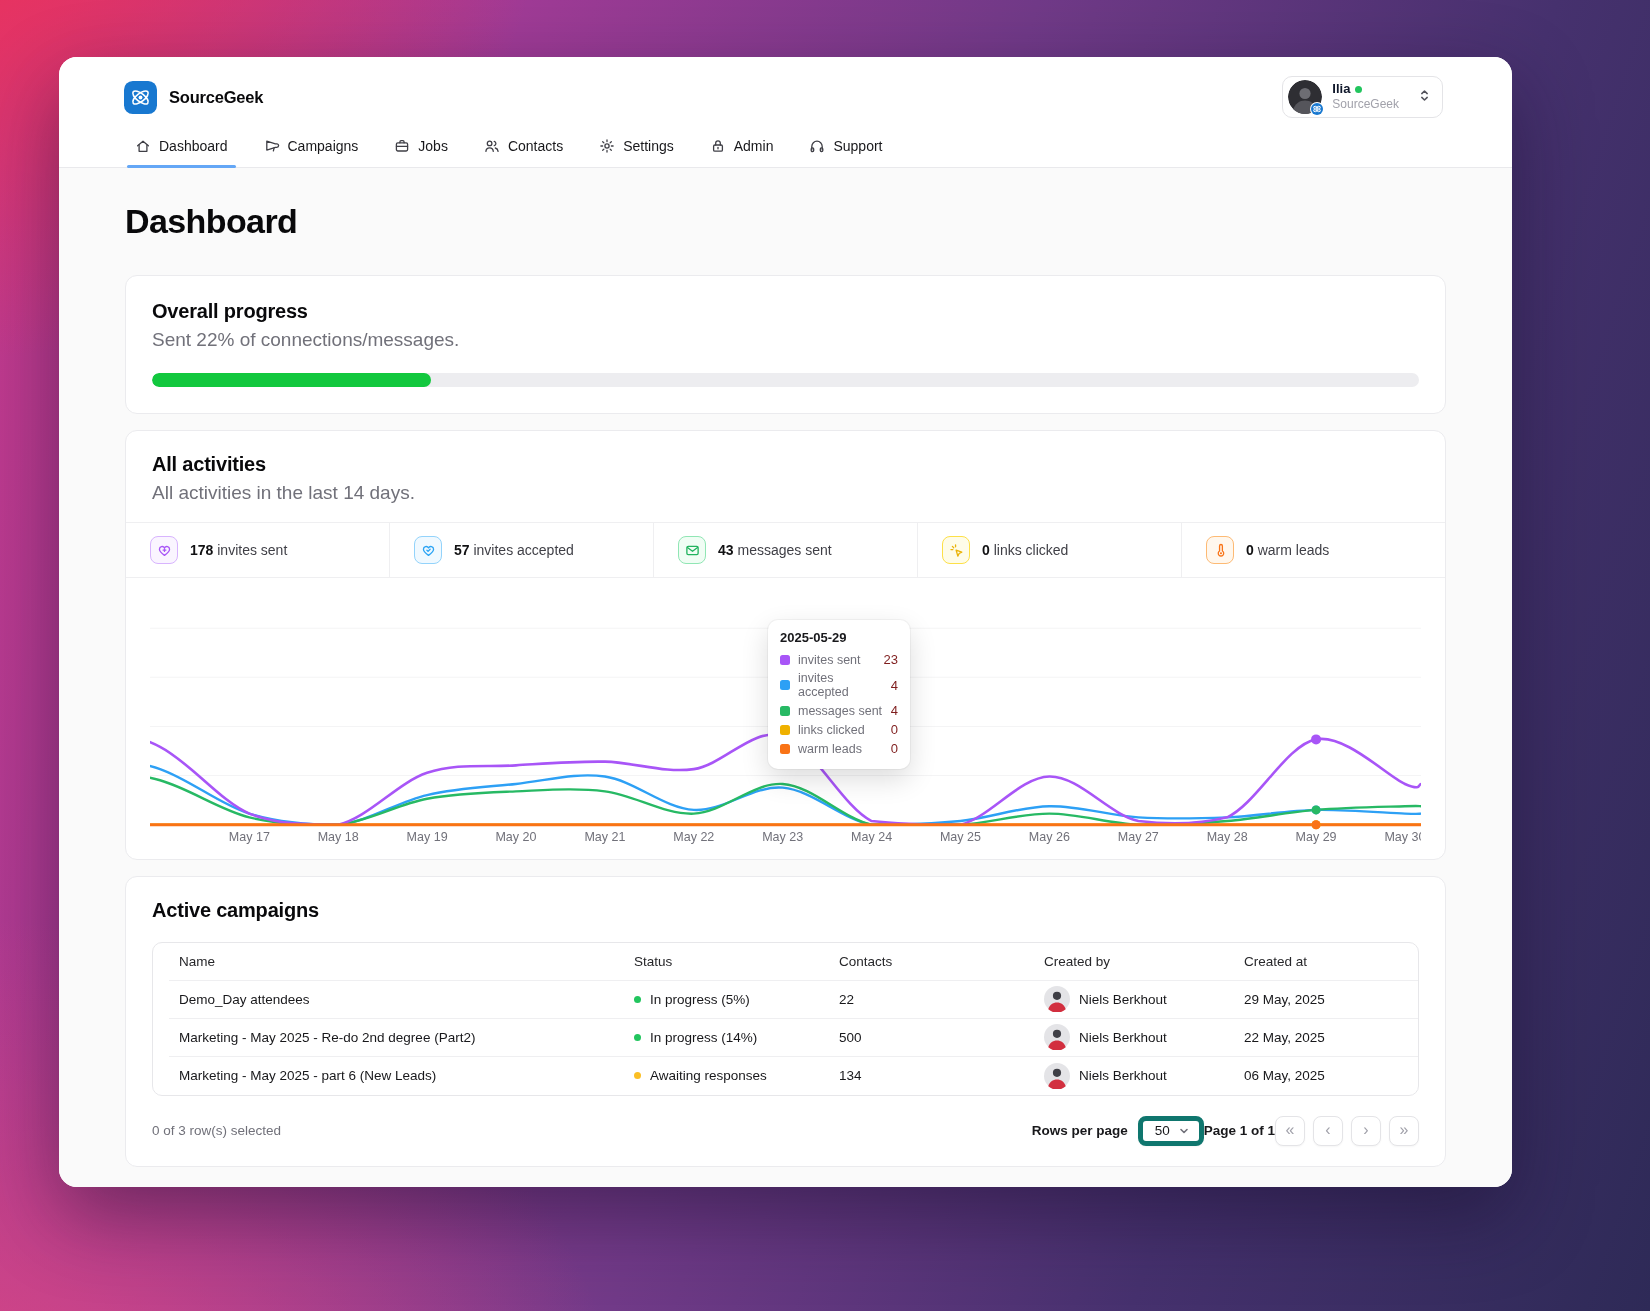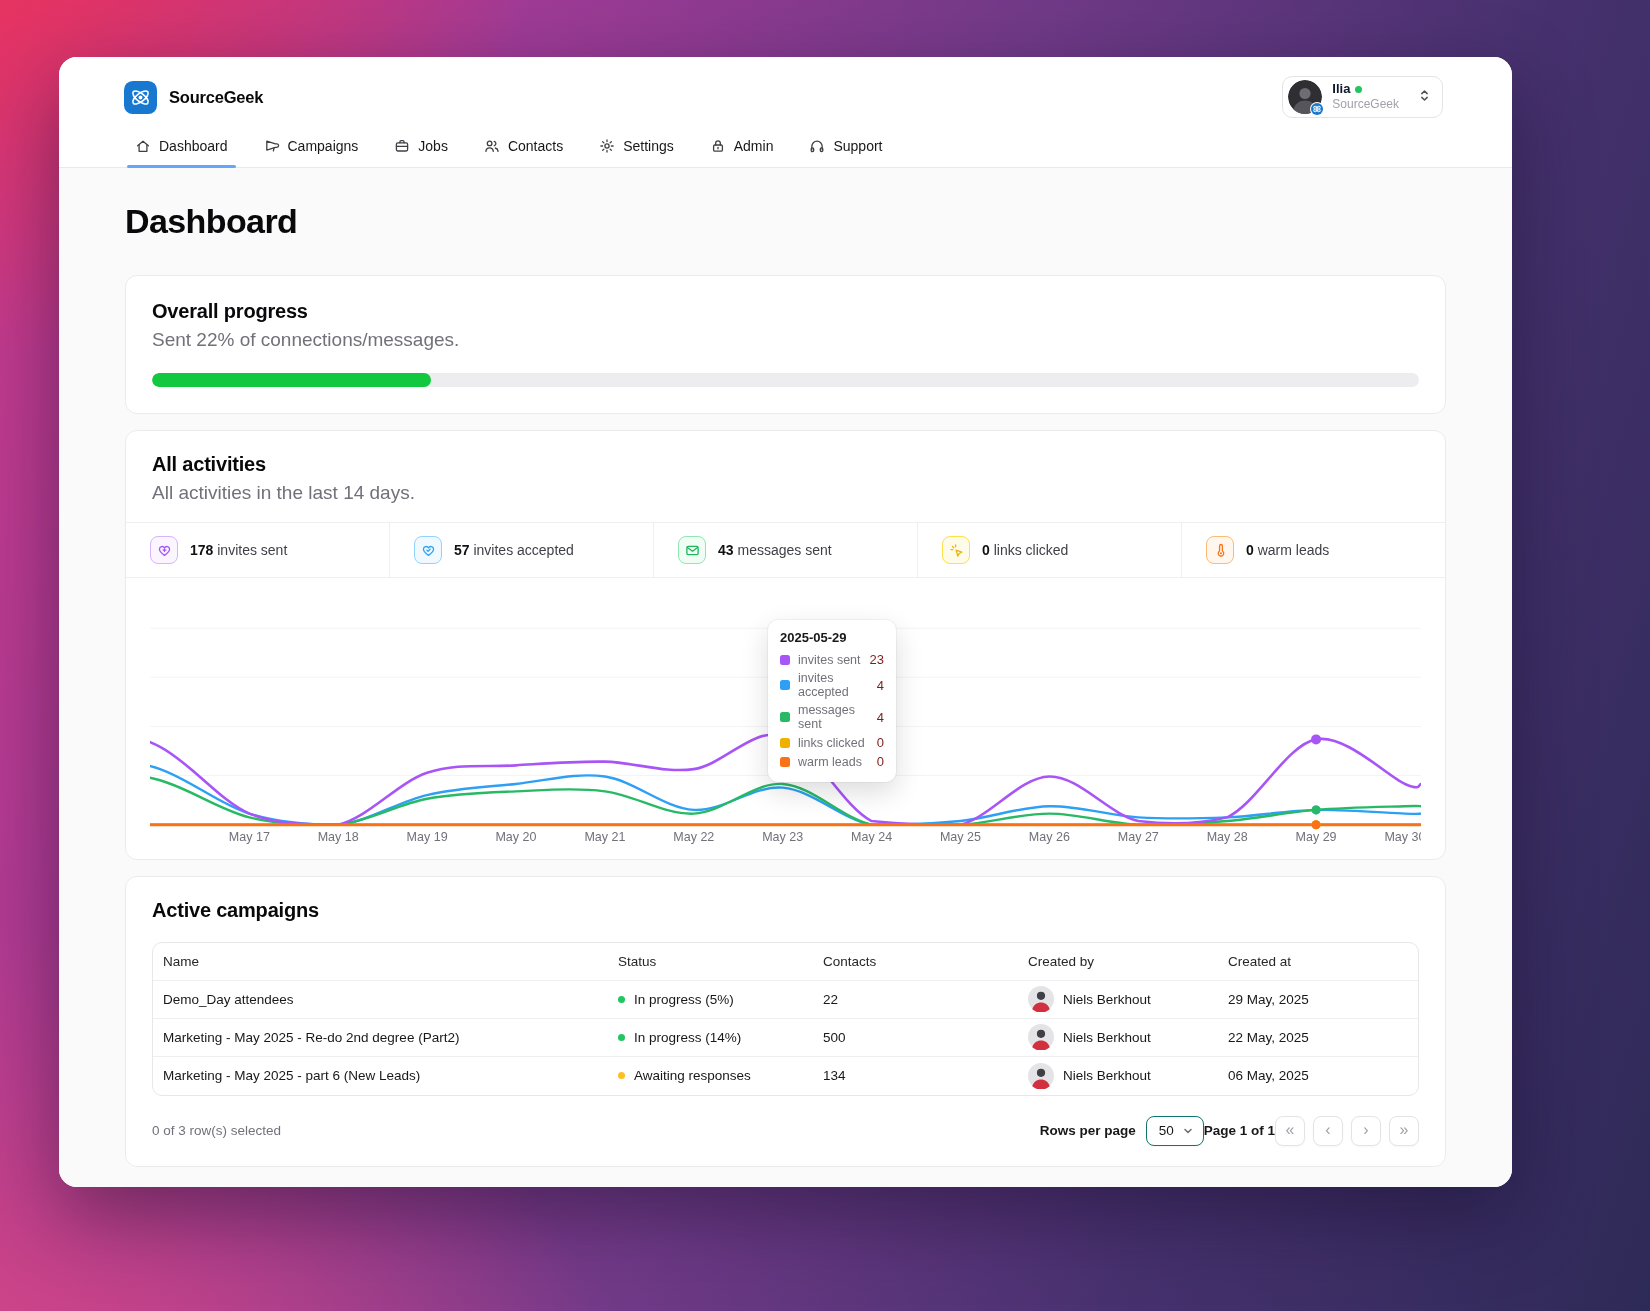--- a/index.html
+++ b/index.html
@@ -61,44 +61,44 @@
   .stat:last-child { border-right:none; }
   .stat-badge { width:28px; height:28px; flex:none; border:1.4px solid; border-radius:8px;
     display:flex; align-items:center; justify-content:center; }
   .stat-badge svg { width:15px; height:15px; stroke:currentColor; fill:none; stroke-width:1.4;
     stroke-linecap:round; stroke-linejoin:round; }
   .stat-text { font-size:14px; color:#3f3f46; }
   .stat-text b { color:#111113; font-weight:700; }
   
   .chart-wrap { position:relative; margin:4px 24px 0; }
   .chart-wrap svg.chart { display:block; width:100%; }
-  .tooltip { position:absolute; left:618px; top:38px; width:128px; background:#fff; border-radius:10px;
+  .tooltip { position:absolute; left:618px; top:38px; width:142px; background:#fff; border-radius:10px;
     padding:10px 12px 9px; box-shadow:0 10px 28px rgba(0,0,0,.14), 0 0 0 1px rgba(0,0,0,.04); }
   .tooltip-title { font-size:13px; font-weight:700; color:#18181b; margin-bottom:7px; }
   .tt-row { display:flex; align-items:center; gap:8px; margin:4px 0; }
   .tt-swatch { width:10px; height:10px; border-radius:2.5px; flex:none; }
   .tt-label { flex:1; font-size:12.5px; color:#71717a; }
   .tt-value { font-size:13px; color:#7f1d1d; }
   
   .card-campaigns { padding:22px 26px 20px; }
-  .table { margin-top:20px; border:1px solid #e7e7ea; border-radius:10px; overflow:hidden; background:#fff; }
+  .table { margin-top:20px; border:1px solid #e7e7ea; border-radius:10px; overflow:hidden; background:#fff;padding-left:16px; }
   .thead, .trow { display:grid; grid-template-columns:455px 205px 205px 200px 1fr; align-items:center; }
   .thead { height:38px; border-bottom:1px solid #efeff1; font-size:13.5px; font-weight:500; color:#27272a; }
   .trow { height:38px; border-bottom:1px solid #efeff1; font-size:13.5px; color:#18181b; }
   .trow:last-child { border-bottom:none; }
   .td, .th { padding-left:10px; display:flex; align-items:center; gap:9px; overflow:hidden; white-space:nowrap; }
   .rowlink { color:#18181b; text-decoration:underline; text-underline-offset:2.5px; cursor:pointer; }
   .status-dot { width:7px; height:7px; border-radius:50%; flex:none; }
   .avatar-sm { width:26px; height:26px; flex:none; }
   .avatar-sm svg { width:26px; height:26px; display:block; }
   .tfoot { display:flex; align-items:center; justify-content:space-between; margin-top:20px; }
   .selected-text { font-size:13.5px; color:#71717a; }
   .tfoot-right { display:flex; align-items:center; }
   .rpp { display:flex; align-items:center; gap:10px; font-size:13.5px; font-weight:600; color:#18181b; }
-  .select { display:flex; align-items:center; gap:8px; border:1px solid #0f766e; border-radius:8px;
+  .select { display:flex; align-items:center; gap:8px; border:5px solid #0f766e; border-radius:8px;
     height:30px; padding:0 9px 0 12px; font-size:13.5px; font-weight:400; color:#18181b; background:#fff;
     box-shadow:0 1px 2px rgba(0,0,0,.04); cursor:pointer; }
   .select svg { width:12px; height:12px; stroke:#71717a; fill:none; stroke-width:1.6; stroke-linecap:round; stroke-linejoin:round; }
   .page-status { font-size:13.5px; font-weight:600; color:#18181b; }
   .pager { display:flex; gap:8px; }
   .pgbtn { width:30px; height:30px; border:1px solid #e4e4e7; border-radius:8px; background:#fff;
     display:flex; align-items:center; justify-content:center; color:#a1a1aa; font-size:16px; line-height:1;
     padding-bottom:2px; cursor:pointer; box-shadow:0 1px 2px rgba(0,0,0,.04); }
 </style>
 </head>

